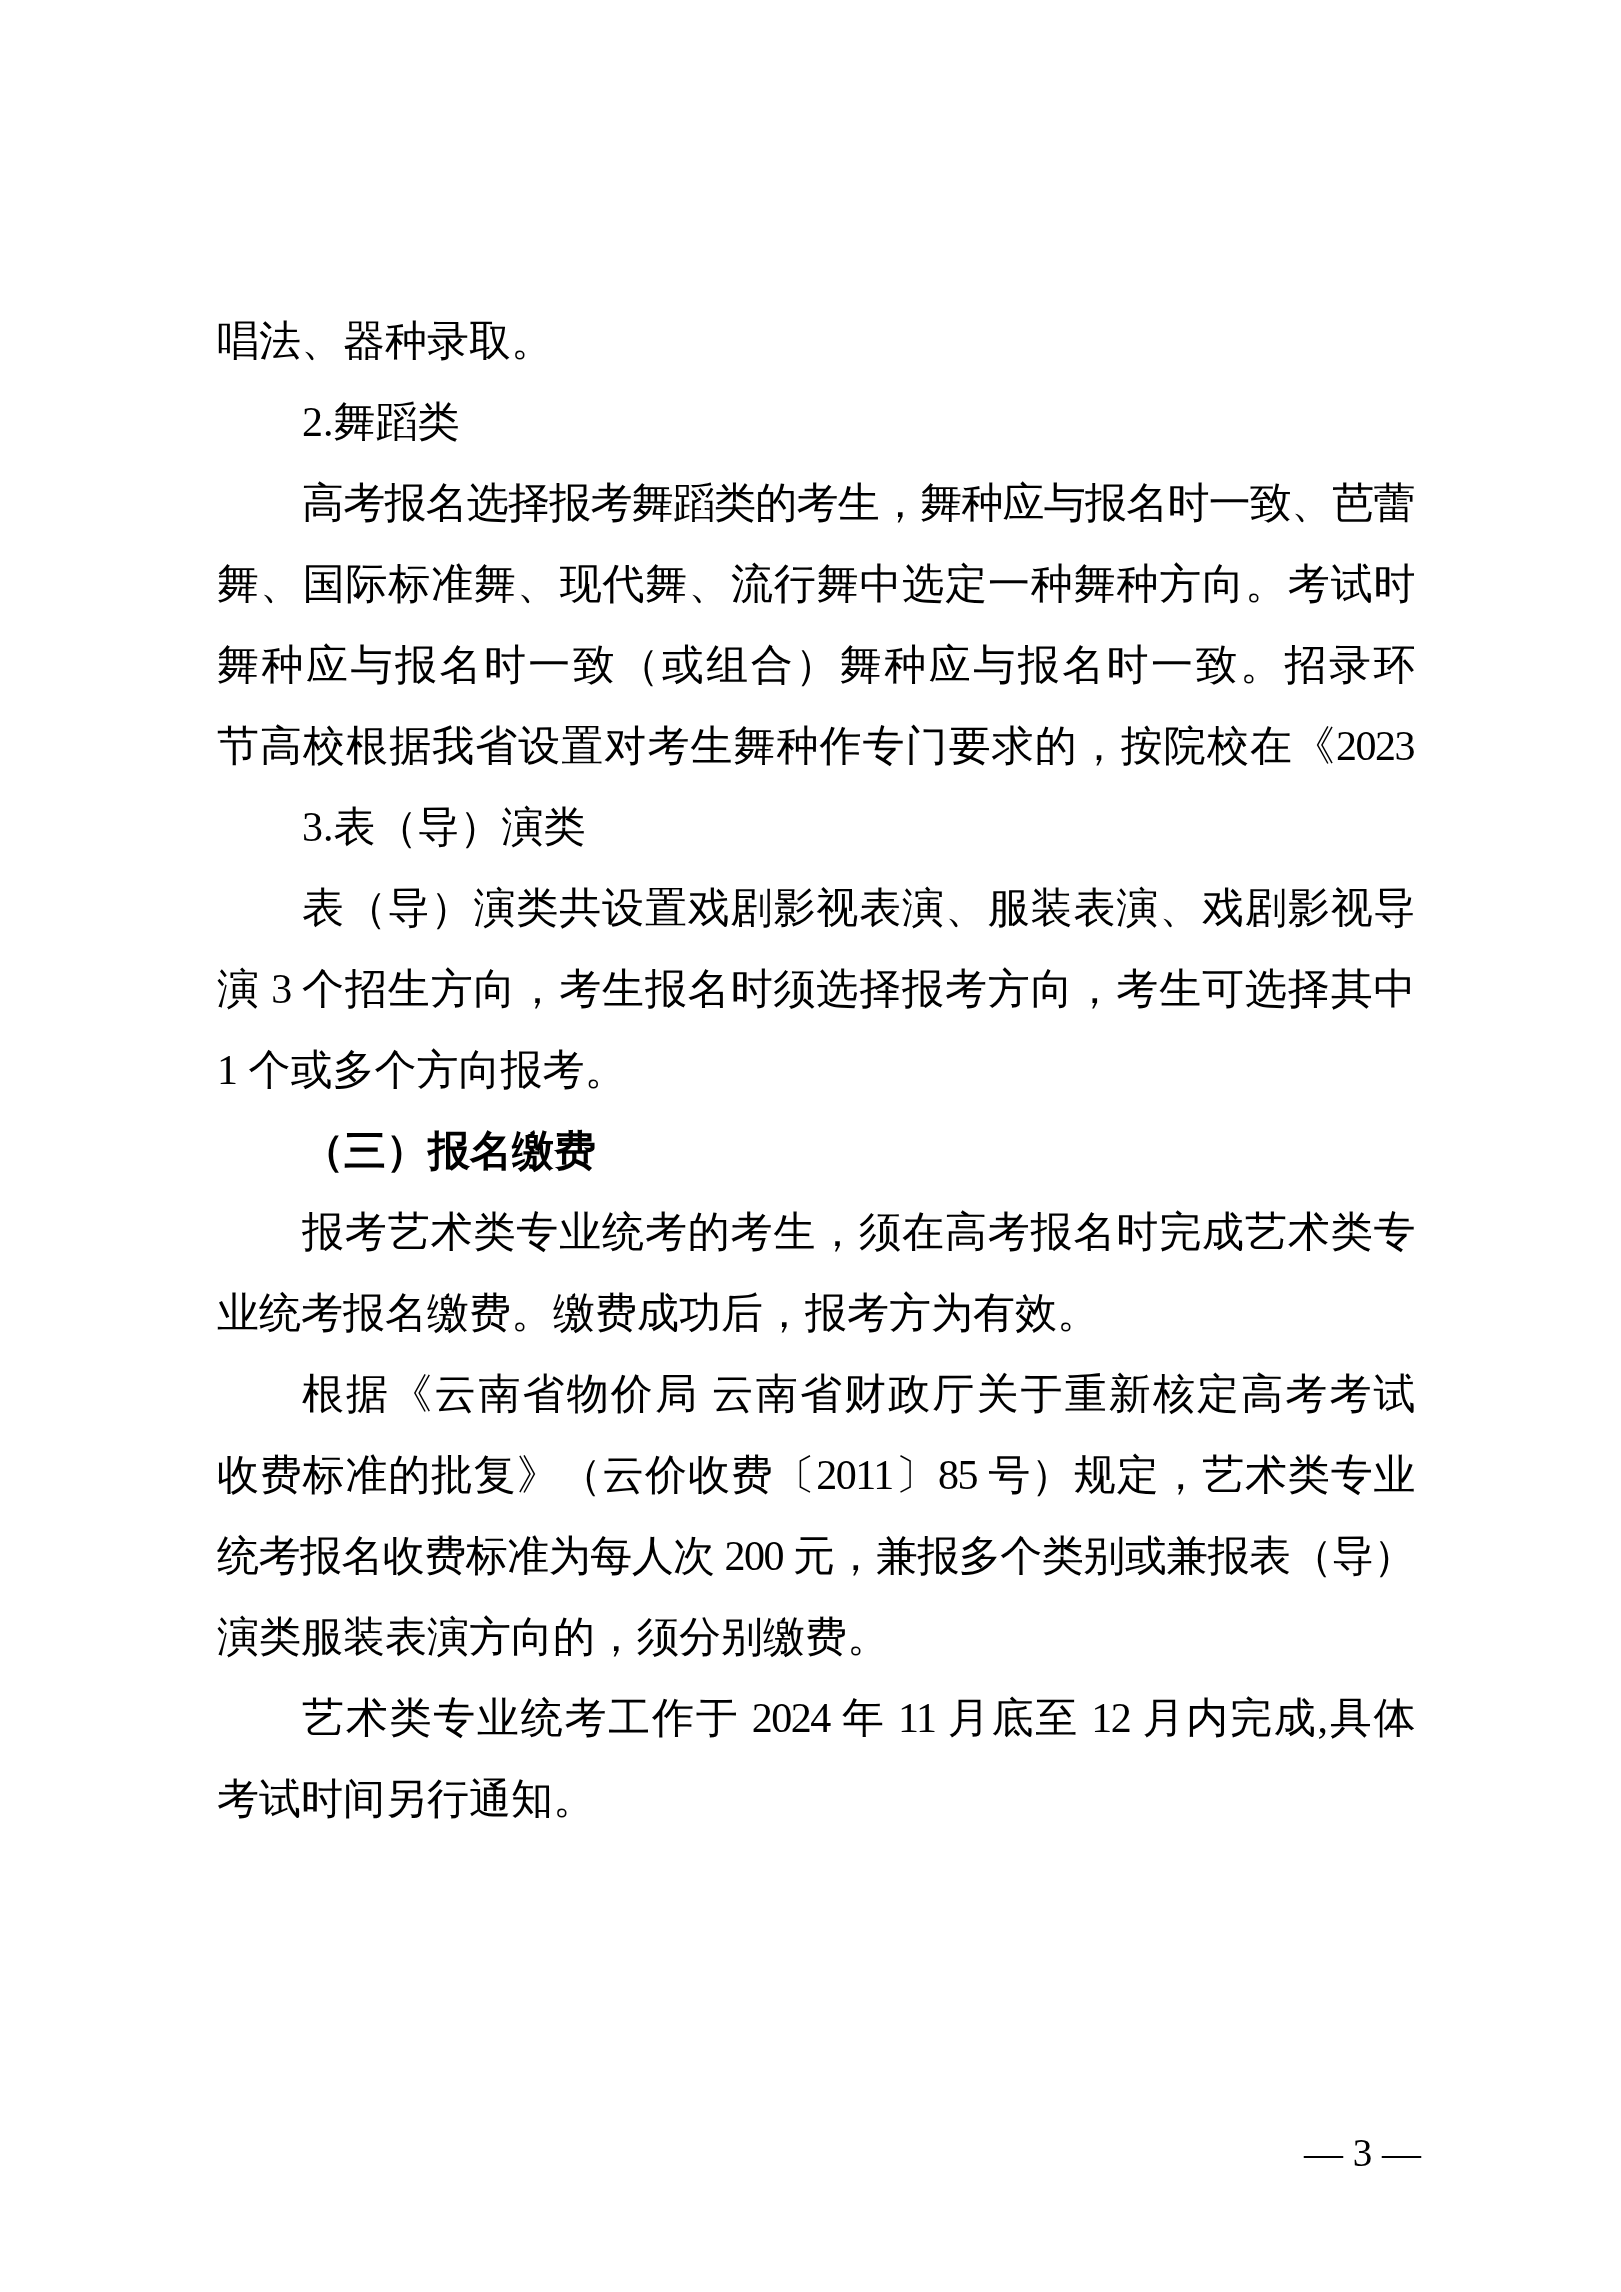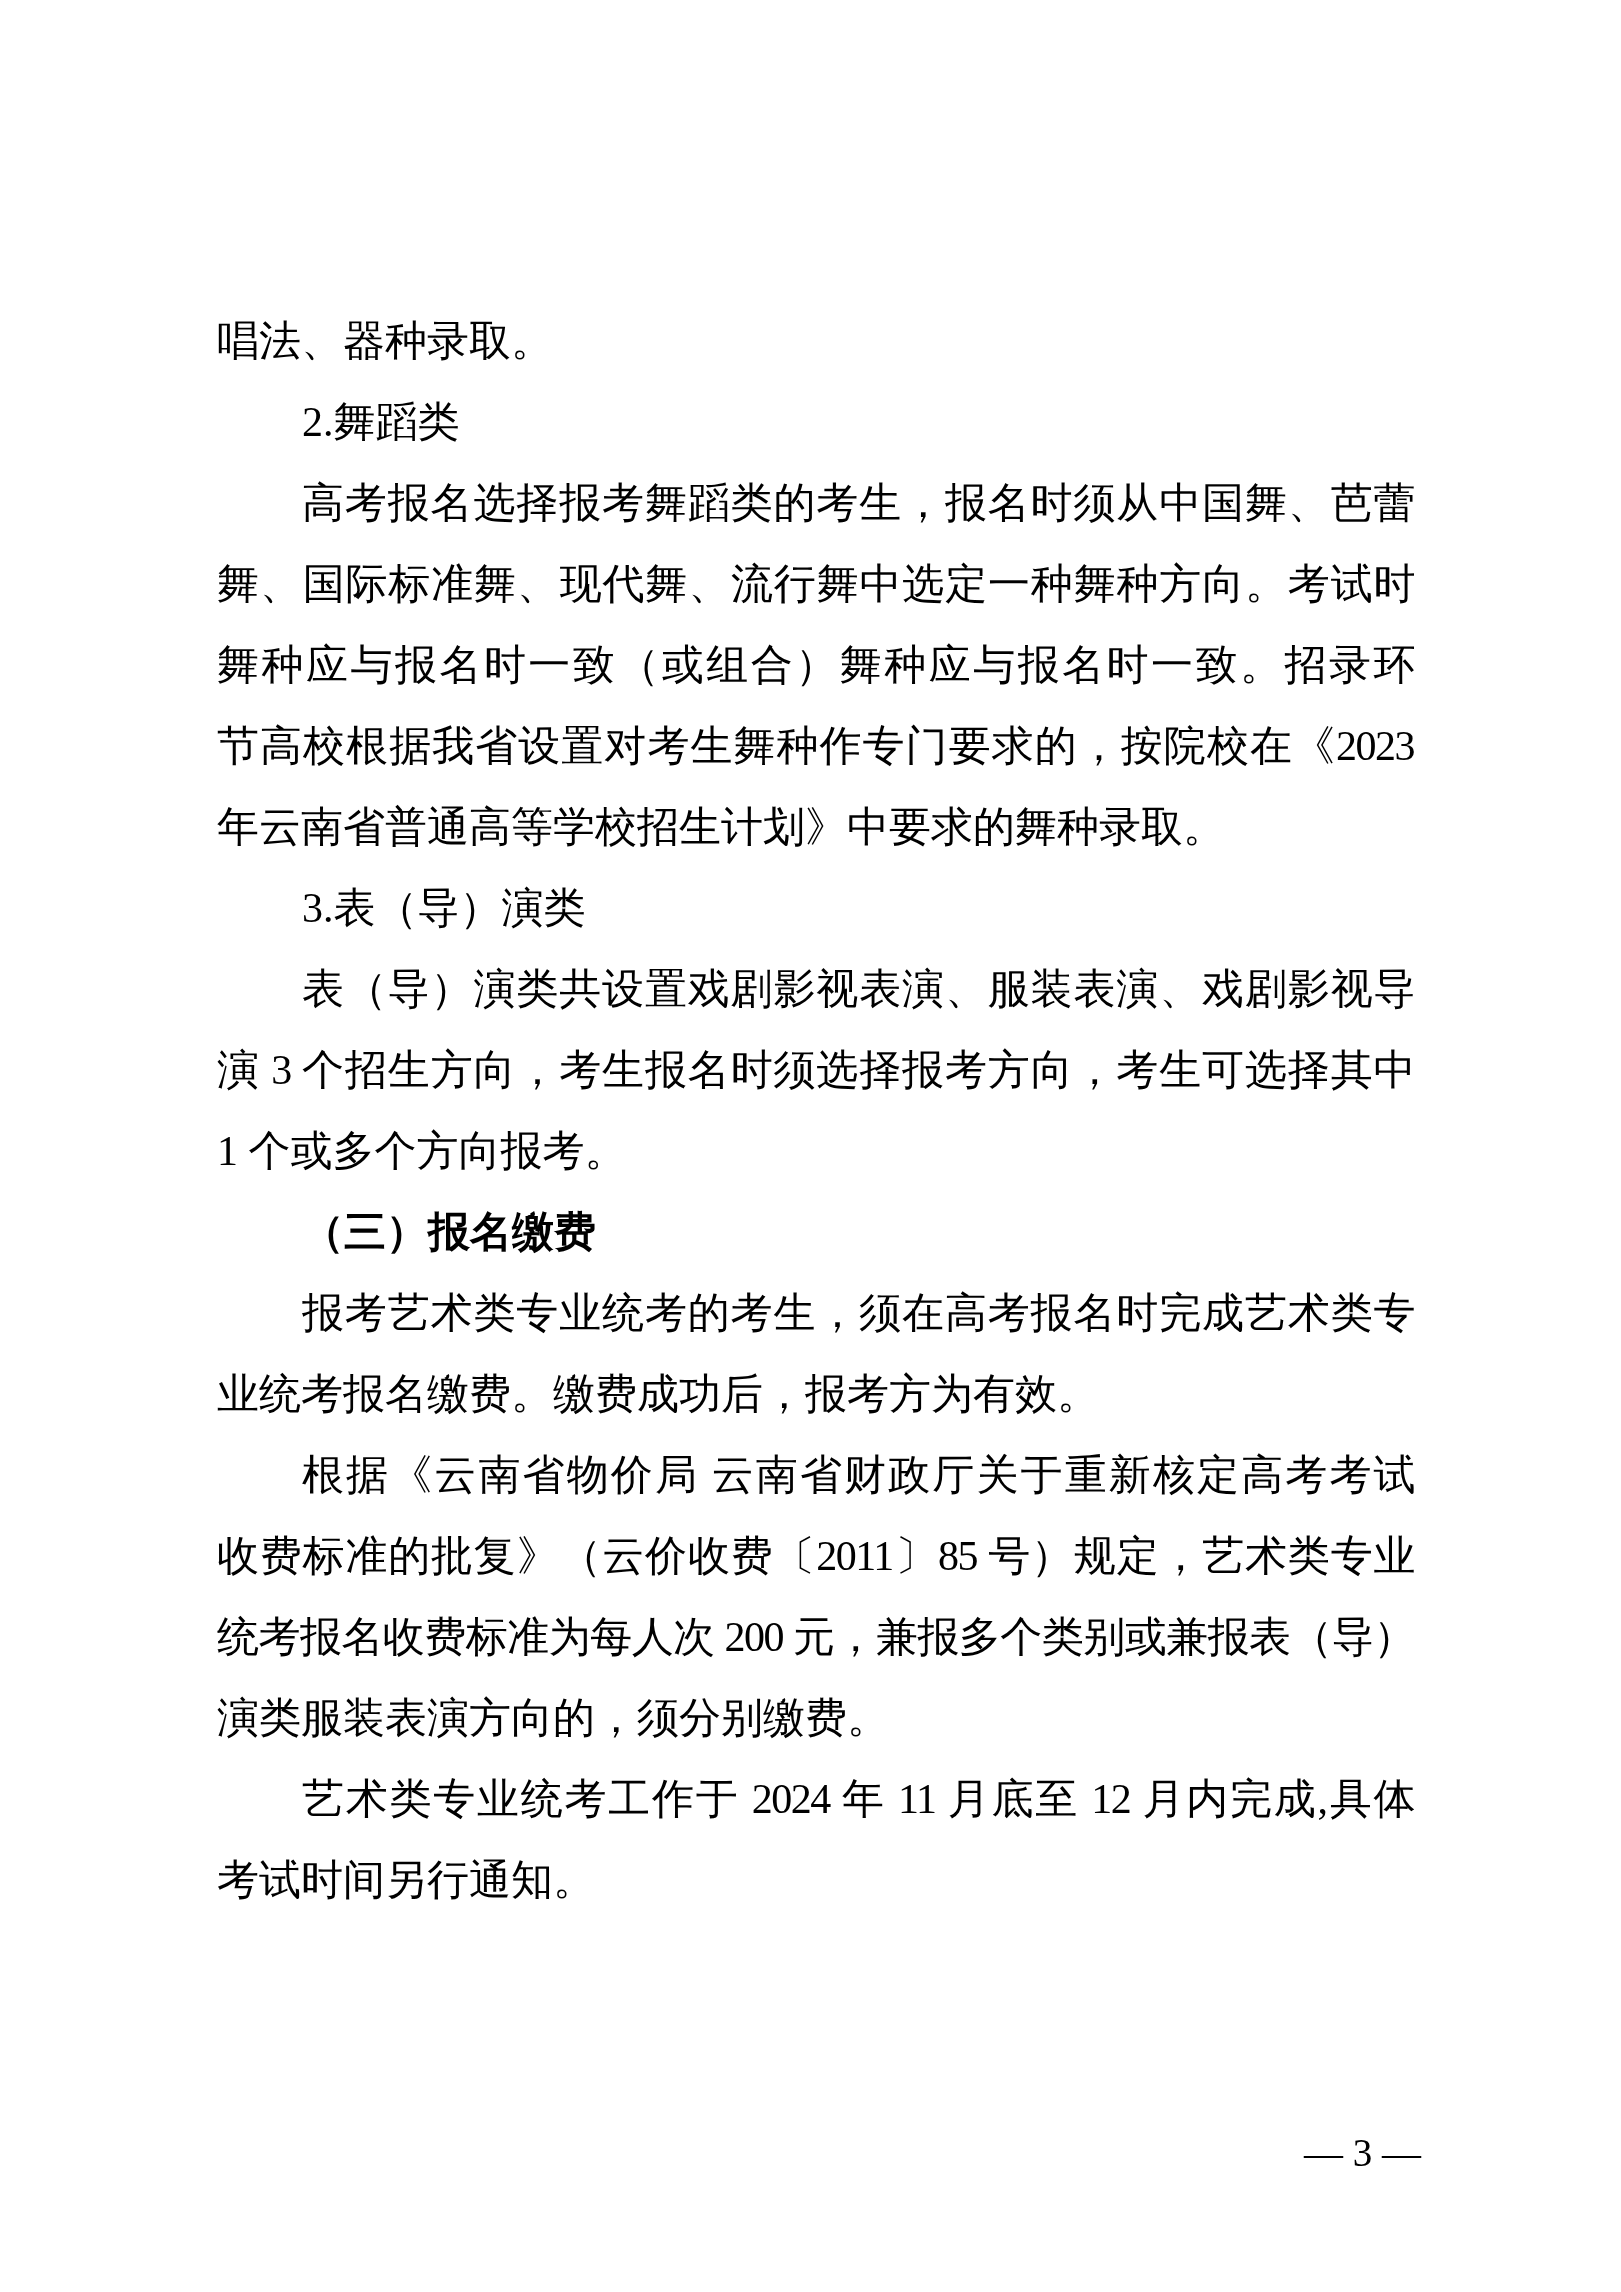--- a/index.html
+++ b/index.html
@@ -55,25 +55,24 @@
     text-align: right;
   }
 </style>
 </head>
 <body>
 
 <div class="page">
   <main class="content">
     <div class="line">唱法、器种录取。</div>
     <div class="line indent">2.舞蹈类</div>
-    <div class="line indent fill">高考报名选择报考舞蹈类的考生，报名时须从中国舞、芭蕾</div>
+    <div class="line indent fill">高考报名选择报考舞蹈类的考生，舞种应与报名时一致、芭蕾</div>
     <div class="line fill">舞、国际标准舞、现代舞、流行舞中选定一种舞种方向。考试时</div>
     <div class="line fill">舞种应与报名时一致（或组合）舞种应与报名时一致。招录环</div>
     <div class="line fill">节高校根据我省设置对考生舞种作专门要求的，按院校在《2023</div>
-    <div class="line">年云南省普通高等学校招生计划》中要求的舞种录取。</div>
     <div class="line indent">3.表（导）演类</div>
     <div class="line indent fill">表（导）演类共设置戏剧影视表演、服装表演、戏剧影视导</div>
     <div class="line fill">演 3 个招生方向，考生报名时须选择报考方向，考生可选择其中</div>
     <div class="line">1 个或多个方向报考。</div>
     <div class="line indent heading">（三）报名缴费</div>
     <div class="line indent fill">报考艺术类专业统考的考生，须在高考报名时完成艺术类专</div>
     <div class="line">业统考报名缴费。缴费成功后，报考方为有效。</div>
     <div class="line indent fill">根据《云南省物价局 云南省财政厅关于重新核定高考考试</div>
     <div class="line fill">收费标准的批复》（云价收费〔2011〕85 号）规定，艺术类专业</div>
     <div class="line fill">统考报名收费标准为每人次 200 元，兼报多个类别或兼报表（导）</div>

